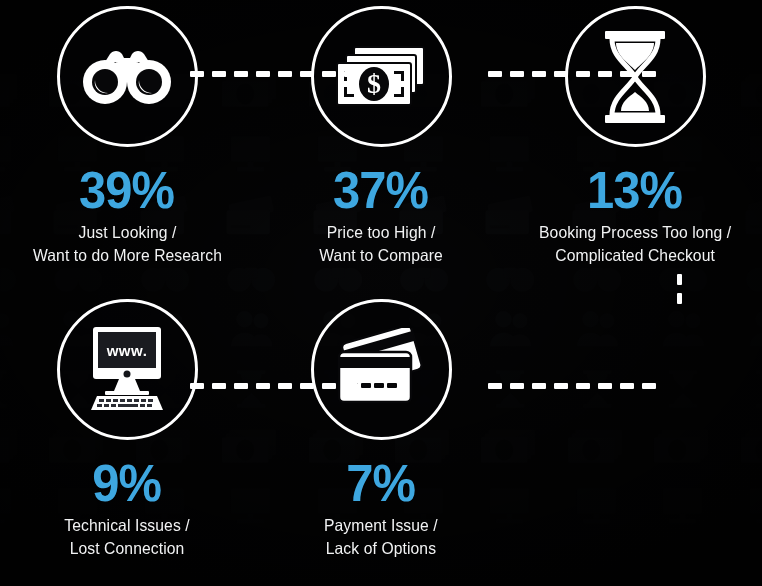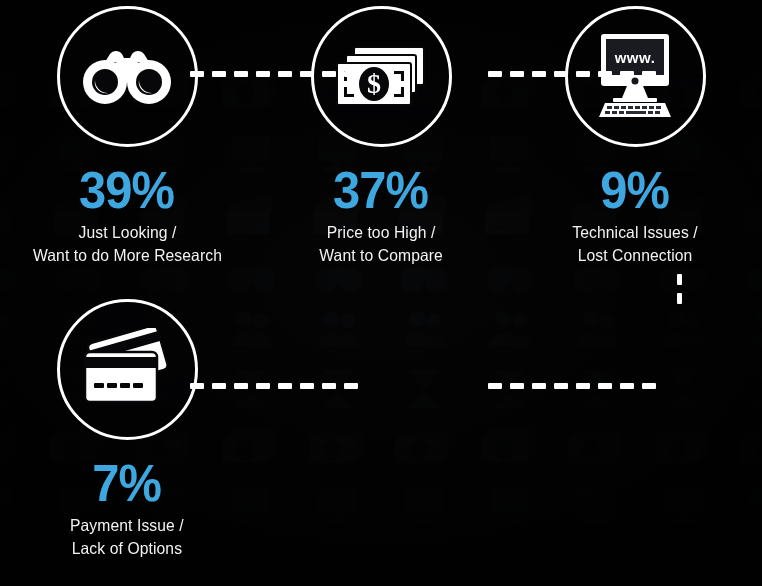--- a/index.html
+++ b/index.html
@@ -692,20 +692,39 @@
         </span>
       </div>
       <div class="pct">37%</div>
       <div class="caption">
         <span>Price too High /</span>
         <span class="line2">Want to Compare</span>
       </div>
     </div>
 
 
+    <div class="cell">
+      <div class="circle">
+        <span>
+          <svg width="72" height="96" viewBox="0 0 72 96">
+            <rect x="6" y="2" width="60" height="8" rx="1" fill="#ffffff"></rect>
+            <rect x="6" y="86" width="60" height="8" rx="1" fill="#ffffff"></rect>
+            <path d="M13 10h46c0 18-16 26-23 38C29 36 13 28 13 10z" fill="none" stroke="#ffffff" stroke-width="5"></path>
+            <path d="M13 86h46c0-18-16-26-23-38C29 60 13 68 13 86z" fill="none" stroke="#ffffff" stroke-width="5"></path>
+            <path d="M17 14h38c0 12-12 20-19 27-7-7-19-15-19-27z" fill="#ffffff"></path>
+            <path d="M22 82h28c0-9-8-14-14-19-6 5-14 10-14 19z" fill="#ffffff"></path>
+          </svg>
+        </span>
+      </div>
+      <div class="pct">13%</div>
+      <div class="caption">
+        <span>Booking Process Too long /</span>
+        <span class="line2">Complicated Checkout</span>
+      </div>
+    </div>
 
     <div class="cell">
       <div class="circle">
         <span>
           <svg width="104" height="92" viewBox="0 0 104 92">
             <rect x="18" y="3" width="68" height="52" rx="3" fill="#ffffff"></rect>
             <rect x="23" y="8" width="58" height="36" fill="#1a1b20"></rect>
             <circle cx="52" cy="50" r="3.5" fill="#14151a"></circle>
             <path d="M44 55h16l5 12H39z" fill="#ffffff"></path>
             <rect x="30" y="67" width="44" height="4" rx="1" fill="#ffffff"></rect>

